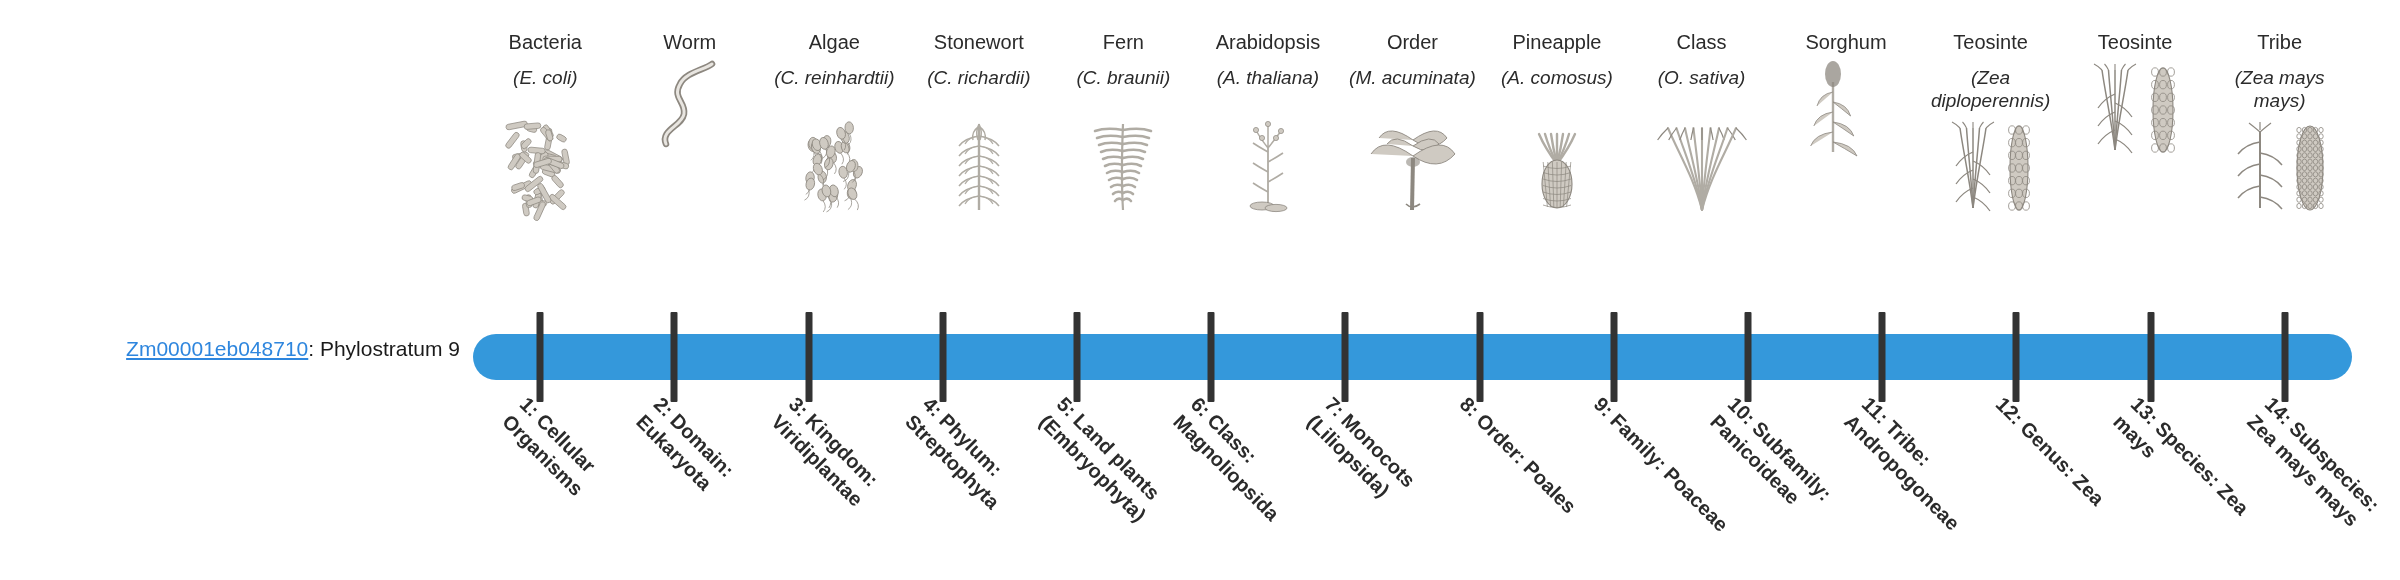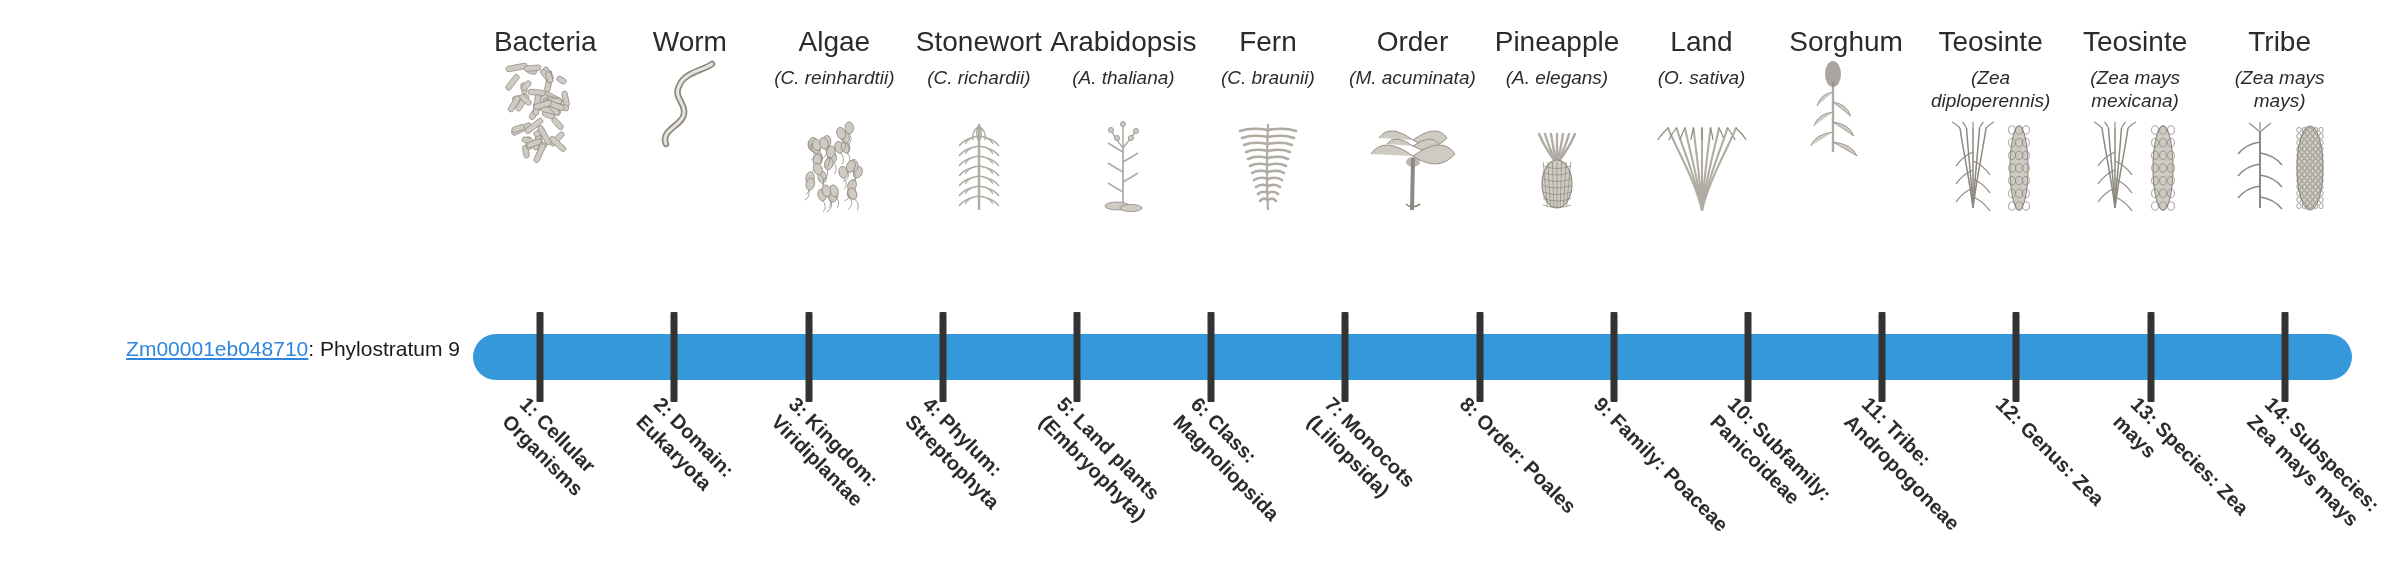--- a/index.html
+++ b/index.html
@@ -49,21 +49,21 @@
     display: flex;
   }
   .species-col {
     flex: 1 1 0;
     min-width: 0;
     display: flex;
     flex-direction: column;
     align-items: center;
   }
   .species-common {
-    font-size: 28px;
+    font-size: 20px;
     line-height: 24px;
     text-align: center;
     color: #2b2b2b;
     height: 26px;
   }
   .species-sci {
     font-size: 19px;
     line-height: 23px;
     font-style: italic;
     text-align: center;
@@ -135,20 +135,21 @@
 
 <div id="stage">
 
   <div class="gene-label">
     <span class="gene-link" style="color: rgb(46, 134, 222);">Zm00001eb048710</span><span>: </span><span>Phylostratum 9</span>
   </div>
 
   <div class="species-row" id="species-row">
       <div class="species-col">
         <div class="species-common">Bacteria</div>
+        <div class="species-sci">(E. coli)</div>
         <div class="species-art">
           <svg width="64" height="92" viewBox="0 0 64 92">
             <rect x="30.520747599451305" y="49.98474794238683" width="12.92772633744856" height="5.5" rx="2.7" fill="#cfcac2" stroke="#8d8880" stroke-width="0.7" transform="rotate(20.785493827160494 30.520747599451305 49.98474794238683)"></rect>
             <rect x="28.160493827160494" y="45.52339677640604" width="20.546450617283952" height="5.5" rx="2.7" fill="#cfcac2" stroke="#8d8880" stroke-width="0.7" transform="rotate(14.140432098765432 28.160493827160494 45.52339677640604)"></rect>
             <rect x="35.471021947873794" y="37.68756001371742" width="19.375051440329216" height="5.5" rx="2.7" fill="#cfcac2" stroke="#8d8880" stroke-width="0.7" transform="rotate(51.199074074074076 35.471021947873794 37.68756001371742)"></rect>
             <rect x="38.87208504801097" y="10.279706790123456" width="12.82093621399177" height="5.5" rx="2.7" fill="#cfcac2" stroke="#8d8880" stroke-width="0.7" transform="rotate(89.73919753086419 38.87208504801097 10.279706790123456)"></rect>
             <rect x="39.59825102880659" y="16.954158093278465" width="15.847067901234567" height="5.5" rx="2.7" fill="#cfcac2" stroke="#8d8880" stroke-width="0.7" transform="rotate(100.87191358024691 39.59825102880659 16.954158093278465)"></rect>
             <rect x="14.810013717421125" y="8.105975651577502" width="21.6386316872428" height="5.5" rx="2.7" fill="#cfcac2" stroke="#8d8880" stroke-width="0.7" transform="rotate(169.04166666666666 14.810013717421125 8.105975651577502)"></rect>
             <rect x="12.038237311385458" y="40.426517489711934" width="12.269701646090535" height="5.5" rx="2.7" fill="#cfcac2" stroke="#8d8880" stroke-width="0.7" transform="rotate(172.02623456790124 12.038237311385458 40.426517489711934)"></rect>
             <rect x="26.9619341563786" y="49.12566015089163" width="13.369907407407407" height="5.5" rx="2.7" fill="#cfcac2" stroke="#8d8880" stroke-width="0.7" transform="rotate(120.93672839506173 26.9619341563786 49.12566015089163)"></rect>
@@ -362,42 +363,20 @@
             <path d="M32 68 q 10 1 14 8" fill="none" stroke="#b0aca4" stroke-width="1.2"></path>
             <path d="M32 78 q -14 2 -20 10" fill="none" stroke="#b0aca4" stroke-width="1.5"></path>
             <path d="M32 78 q -10 1 -14 8" fill="none" stroke="#b0aca4" stroke-width="1.2"></path>
             <path d="M32 78 q 14 2 20 10" fill="none" stroke="#b0aca4" stroke-width="1.5"></path>
             <path d="M32 78 q 10 1 14 8" fill="none" stroke="#b0aca4" stroke-width="1.2"></path>
             <path d="M32 8 q -8 6 -6 14 M32 8 q 8 6 6 14 M32 6 q -4 8 -1 16 M32 6 q 4 8 1 16" fill="none" stroke="#b0aca4" stroke-width="1.5"></path>
           </svg>
         </div>
       </div>
       <div class="species-col">
-        <div class="species-common">Arabidopsis</div>
-        <div class="species-sci">(A. thaliana)</div>
-        <div class="species-art">
-          <svg width="64" height="92" viewBox="0 0 64 92">
-            <path d="M32 92 L32 30" stroke="#b0aca4" stroke-width="1.8" fill="none"></path>
-            <path d="M32 34 q -9 -5 -15 -9" fill="none" stroke="#b0aca4" stroke-width="1.6"></path>
-            <path d="M32 44 q 9 -5 15 -9" fill="none" stroke="#b0aca4" stroke-width="1.6"></path>
-            <path d="M32 54 q -9 -5 -15 -9" fill="none" stroke="#b0aca4" stroke-width="1.6"></path>
-            <path d="M32 64 q 9 -5 15 -9" fill="none" stroke="#b0aca4" stroke-width="1.6"></path>
-            <path d="M32 74 q -9 -5 -15 -9" fill="none" stroke="#b0aca4" stroke-width="1.6"></path>
-            <path d="M32 30 q -8 -10 -12 -18 M32 30 q 8 -10 13 -17 M32 30 L32 8" fill="none" stroke="#b0aca4" stroke-width="1.5"></path>
-            <circle cx="20" cy="12" r="2.6" fill="#cfcac2" stroke="#8d8880" stroke-width="0.7"></circle>
-            <circle cx="45" cy="13" r="2.6" fill="#cfcac2" stroke="#8d8880" stroke-width="0.7"></circle>
-            <circle cx="32" cy="6" r="2.6" fill="#cfcac2" stroke="#8d8880" stroke-width="0.7"></circle>
-            <circle cx="26" cy="20" r="2.6" fill="#cfcac2" stroke="#8d8880" stroke-width="0.7"></circle>
-            <circle cx="40" cy="20" r="2.6" fill="#cfcac2" stroke="#8d8880" stroke-width="0.7"></circle>
-            <ellipse cx="26" cy="88" rx="12" ry="4" fill="#cfcac2" stroke="#8d8880" stroke-width="0.8"></ellipse>
-            <ellipse cx="40" cy="90" rx="11" ry="3.6" fill="#cfcac2" stroke="#8d8880" stroke-width="0.8"></ellipse>
-          </svg>
-        </div>
-      </div>
-      <div class="species-col">
         <div class="species-common">Fern</div>
         <div class="species-sci">(C. braunii)</div>
         <div class="species-art">
           <svg width="64" height="92" viewBox="0 0 64 92">
             <path d="M32 92 C 30 60, 31 30, 32 6" fill="none" stroke="#b0aca4" stroke-width="2.2"></path>
             <path d="M32 12 q -16.8 -3 -28 1" fill="none" stroke="#b0aca4" stroke-width="2.6" stroke-linecap="round"></path>
             <path d="M32 12 q 16.8 -3 28 1" fill="none" stroke="#b0aca4" stroke-width="2.6" stroke-linecap="round"></path>
             <path d="M32 19 q -15.6 -3 -26 1" fill="none" stroke="#b0aca4" stroke-width="2.6" stroke-linecap="round"></path>
             <path d="M32 19 q 15.6 -3 26 1" fill="none" stroke="#b0aca4" stroke-width="2.6" stroke-linecap="round"></path>
             <path d="M32 26 q -14.399999999999999 -3 -24 1" fill="none" stroke="#b0aca4" stroke-width="2.6" stroke-linecap="round"></path>
@@ -415,39 +394,61 @@
             <path d="M32 68 q -7.199999999999999 -3 -12 1" fill="none" stroke="#b0aca4" stroke-width="2.6" stroke-linecap="round"></path>
             <path d="M32 68 q 7.199999999999999 -3 12 1" fill="none" stroke="#b0aca4" stroke-width="2.6" stroke-linecap="round"></path>
             <path d="M32 75 q -6 -3 -10 1" fill="none" stroke="#b0aca4" stroke-width="2.6" stroke-linecap="round"></path>
             <path d="M32 75 q 6 -3 10 1" fill="none" stroke="#b0aca4" stroke-width="2.6" stroke-linecap="round"></path>
             <path d="M32 82 q -4.8 -3 -8 1" fill="none" stroke="#b0aca4" stroke-width="2.6" stroke-linecap="round"></path>
             <path d="M32 82 q 4.8 -3 8 1" fill="none" stroke="#b0aca4" stroke-width="2.6" stroke-linecap="round"></path>
           </svg>
         </div>
       </div>
       <div class="species-col">
+        <div class="species-common">Arabidopsis</div>
+        <div class="species-sci">(A. thaliana)</div>
+        <div class="species-art">
+          <svg width="64" height="92" viewBox="0 0 64 92">
+            <path d="M32 92 L32 30" stroke="#b0aca4" stroke-width="1.8" fill="none"></path>
+            <path d="M32 34 q -9 -5 -15 -9" fill="none" stroke="#b0aca4" stroke-width="1.6"></path>
+            <path d="M32 44 q 9 -5 15 -9" fill="none" stroke="#b0aca4" stroke-width="1.6"></path>
+            <path d="M32 54 q -9 -5 -15 -9" fill="none" stroke="#b0aca4" stroke-width="1.6"></path>
+            <path d="M32 64 q 9 -5 15 -9" fill="none" stroke="#b0aca4" stroke-width="1.6"></path>
+            <path d="M32 74 q -9 -5 -15 -9" fill="none" stroke="#b0aca4" stroke-width="1.6"></path>
+            <path d="M32 30 q -8 -10 -12 -18 M32 30 q 8 -10 13 -17 M32 30 L32 8" fill="none" stroke="#b0aca4" stroke-width="1.5"></path>
+            <circle cx="20" cy="12" r="2.6" fill="#cfcac2" stroke="#8d8880" stroke-width="0.7"></circle>
+            <circle cx="45" cy="13" r="2.6" fill="#cfcac2" stroke="#8d8880" stroke-width="0.7"></circle>
+            <circle cx="32" cy="6" r="2.6" fill="#cfcac2" stroke="#8d8880" stroke-width="0.7"></circle>
+            <circle cx="26" cy="20" r="2.6" fill="#cfcac2" stroke="#8d8880" stroke-width="0.7"></circle>
+            <circle cx="40" cy="20" r="2.6" fill="#cfcac2" stroke="#8d8880" stroke-width="0.7"></circle>
+            <ellipse cx="26" cy="88" rx="12" ry="4" fill="#cfcac2" stroke="#8d8880" stroke-width="0.8"></ellipse>
+            <ellipse cx="40" cy="90" rx="11" ry="3.6" fill="#cfcac2" stroke="#8d8880" stroke-width="0.8"></ellipse>
+          </svg>
+        </div>
+      </div>
+      <div class="species-col">
         <div class="species-common">Order</div>
         <div class="species-sci">(M. acuminata)</div>
         <div class="species-art">
           <svg width="64" height="92" viewBox="0 0 64 92">
             <path d="M32 92 L33 40" stroke="#8d8880" stroke-width="4" fill="none"></path>
             <path d="M33 22 q -23.799999999999997 -17 -34 -2 q --13.600000000000001 15.3 --34 2 z" fill="#cfcac2" stroke="#8d8880" stroke-width="0.9"></path>
             <path d="M33 22 q 23.799999999999997 -17 34 -2 q -13.600000000000001 15.3 -34 2 z" fill="#cfcac2" stroke="#8d8880" stroke-width="0.9"></path>
             <path d="M33 28 q -18.2 -13 -26 -2 q --10.4 11.700000000000001 --26 2 z" fill="#cfcac2" stroke="#8d8880" stroke-width="0.9"></path>
             <path d="M33 28 q 18.2 -13 26 -2 q -10.4 11.700000000000001 -26 2 z" fill="#cfcac2" stroke="#8d8880" stroke-width="0.9"></path>
             <path d="M33 38 q -29.4 -21 -42 -2 q --16.8 18.900000000000002 --42 2 z" fill="#cfcac2" stroke="#8d8880" stroke-width="0.9"></path>
             <path d="M33 38 q 29.4 -21 42 -2 q -16.8 18.900000000000002 -42 2 z" fill="#cfcac2" stroke="#8d8880" stroke-width="0.9"></path>
             <ellipse cx="33" cy="44" rx="7" ry="5" fill="#8d8880" opacity="0.6"></ellipse>
             <path d="M26 86 q 6 6 14 0" fill="none" stroke="#8d8880" stroke-width="1.6"></path>
           </svg>
         </div>
       </div>
       <div class="species-col">
         <div class="species-common">Pineapple</div>
-        <div class="species-sci">(A. elegans)</div>
+        <div class="species-sci">(A. comosus)</div>
         <div class="species-art">
           <svg width="64" height="92" viewBox="0 0 64 92">
             <path d="M32 46 q -12 -16 -18 -30" fill="none" stroke="#b0aca4" stroke-width="2.4" stroke-linecap="round"></path>
             <path d="M32 46 q -8 -16 -12 -30" fill="none" stroke="#b0aca4" stroke-width="2.4" stroke-linecap="round"></path>
             <path d="M32 46 q -4 -16 -6 -30" fill="none" stroke="#b0aca4" stroke-width="2.4" stroke-linecap="round"></path>
             <path d="M32 46 q 0 -16 0 -30" fill="none" stroke="#b0aca4" stroke-width="2.4" stroke-linecap="round"></path>
             <path d="M32 46 q 4 -16 6 -30" fill="none" stroke="#b0aca4" stroke-width="2.4" stroke-linecap="round"></path>
             <path d="M32 46 q 8 -16 12 -30" fill="none" stroke="#b0aca4" stroke-width="2.4" stroke-linecap="round"></path>
             <path d="M32 46 q 12 -16 18 -30" fill="none" stroke="#b0aca4" stroke-width="2.4" stroke-linecap="round"></path>
             <ellipse cx="32" cy="66" rx="15" ry="24" fill="#cfcac2" stroke="#8d8880" stroke-width="1.1"></ellipse>
@@ -462,21 +463,21 @@
             <path d="M18 54.5 q 14 5 28 0" fill="none" stroke="#8d8880" stroke-width="0.7"></path>
             <path d="M18 61 q 14 5 28 0" fill="none" stroke="#8d8880" stroke-width="0.7"></path>
             <path d="M18 67.5 q 14 5 28 0" fill="none" stroke="#8d8880" stroke-width="0.7"></path>
             <path d="M18 74 q 14 5 28 0" fill="none" stroke="#8d8880" stroke-width="0.7"></path>
             <path d="M18 80.5 q 14 5 28 0" fill="none" stroke="#8d8880" stroke-width="0.7"></path>
             <path d="M18 87 q 14 5 28 0" fill="none" stroke="#8d8880" stroke-width="0.7"></path>
           </svg>
         </div>
       </div>
       <div class="species-col">
-        <div class="species-common">Land</div>
+        <div class="species-common">Class</div>
         <div class="species-sci">(O. sativa)</div>
         <div class="species-art">
           <svg width="64" height="92" viewBox="0 0 64 92">
             <path d="M32 92 C 24 60, 8 34, -2 10" fill="none" stroke="#b0aca4" stroke-width="2.1" stroke-linecap="round"></path>
             <path d="M-2 10 q -6.4 6 -10.4 12" fill="none" stroke="#8d8880" stroke-width="1.2"></path>
             <path d="M32 92 C 26 60, 14 34, 6.5 10" fill="none" stroke="#b0aca4" stroke-width="2.1" stroke-linecap="round"></path>
             <path d="M6.5 10 q -4.800000000000001 6 -7.800000000000001 12" fill="none" stroke="#8d8880" stroke-width="1.2"></path>
             <path d="M32 92 C 28 60, 20 34, 15 10" fill="none" stroke="#b0aca4" stroke-width="2.1" stroke-linecap="round"></path>
             <path d="M15 10 q -3.2 6 -5.2 12" fill="none" stroke="#8d8880" stroke-width="1.2"></path>
             <path d="M32 92 C 30 60, 26 34, 23.5 10" fill="none" stroke="#b0aca4" stroke-width="2.1" stroke-linecap="round"></path>
@@ -550,21 +551,20 @@
             <ellipse cx="83" cy="37.33333333333333" rx="3.4" ry="4.2" fill="none" stroke="#8d8880" stroke-width="0.8"></ellipse>
             <ellipse cx="83" cy="50" rx="3.4" ry="4.2" fill="none" stroke="#8d8880" stroke-width="0.8"></ellipse>
             <ellipse cx="83" cy="62.666666666666664" rx="3.4" ry="4.2" fill="none" stroke="#8d8880" stroke-width="0.8"></ellipse>
             <ellipse cx="83" cy="75.33333333333333" rx="3.4" ry="4.2" fill="none" stroke="#8d8880" stroke-width="0.8"></ellipse>
             <ellipse cx="83" cy="88" rx="3.4" ry="4.2" fill="none" stroke="#8d8880" stroke-width="0.8"></ellipse>
           </svg>
         </div>
       </div>
       <div class="species-col">
         <div class="species-common">Teosinte</div>
-        <div class="species-sci">(Zea mays mexicana)</div>
         <div class="species-art">
           <svg width="100" height="92" viewBox="0 0 100 92">
             <path d="M30 90 C 26 58, 20 32, 17 10" fill="none" stroke="#8d8880" stroke-width="1.5"></path>
             <path d="M17 10 q -4 -4 -8 -6" fill="none" stroke="#8d8880" stroke-width="1.1"></path>
             <path d="M30 90 C 28 58, 25 32, 23.5 10" fill="none" stroke="#8d8880" stroke-width="1.5"></path>
             <path d="M23.5 10 q -2 -4 -4 -6" fill="none" stroke="#8d8880" stroke-width="1.1"></path>
             <path d="M30 90 C 30 58, 30 32, 30 10" fill="none" stroke="#8d8880" stroke-width="1.5"></path>
             <path d="M30 10 q 0 -4 0 -6" fill="none" stroke="#8d8880" stroke-width="1.1"></path>
             <path d="M30 90 C 32 58, 35 32, 36.5 10" fill="none" stroke="#8d8880" stroke-width="1.5"></path>
             <path d="M36.5 10 q 2 -4 4 -6" fill="none" stroke="#8d8880" stroke-width="1.1"></path>

